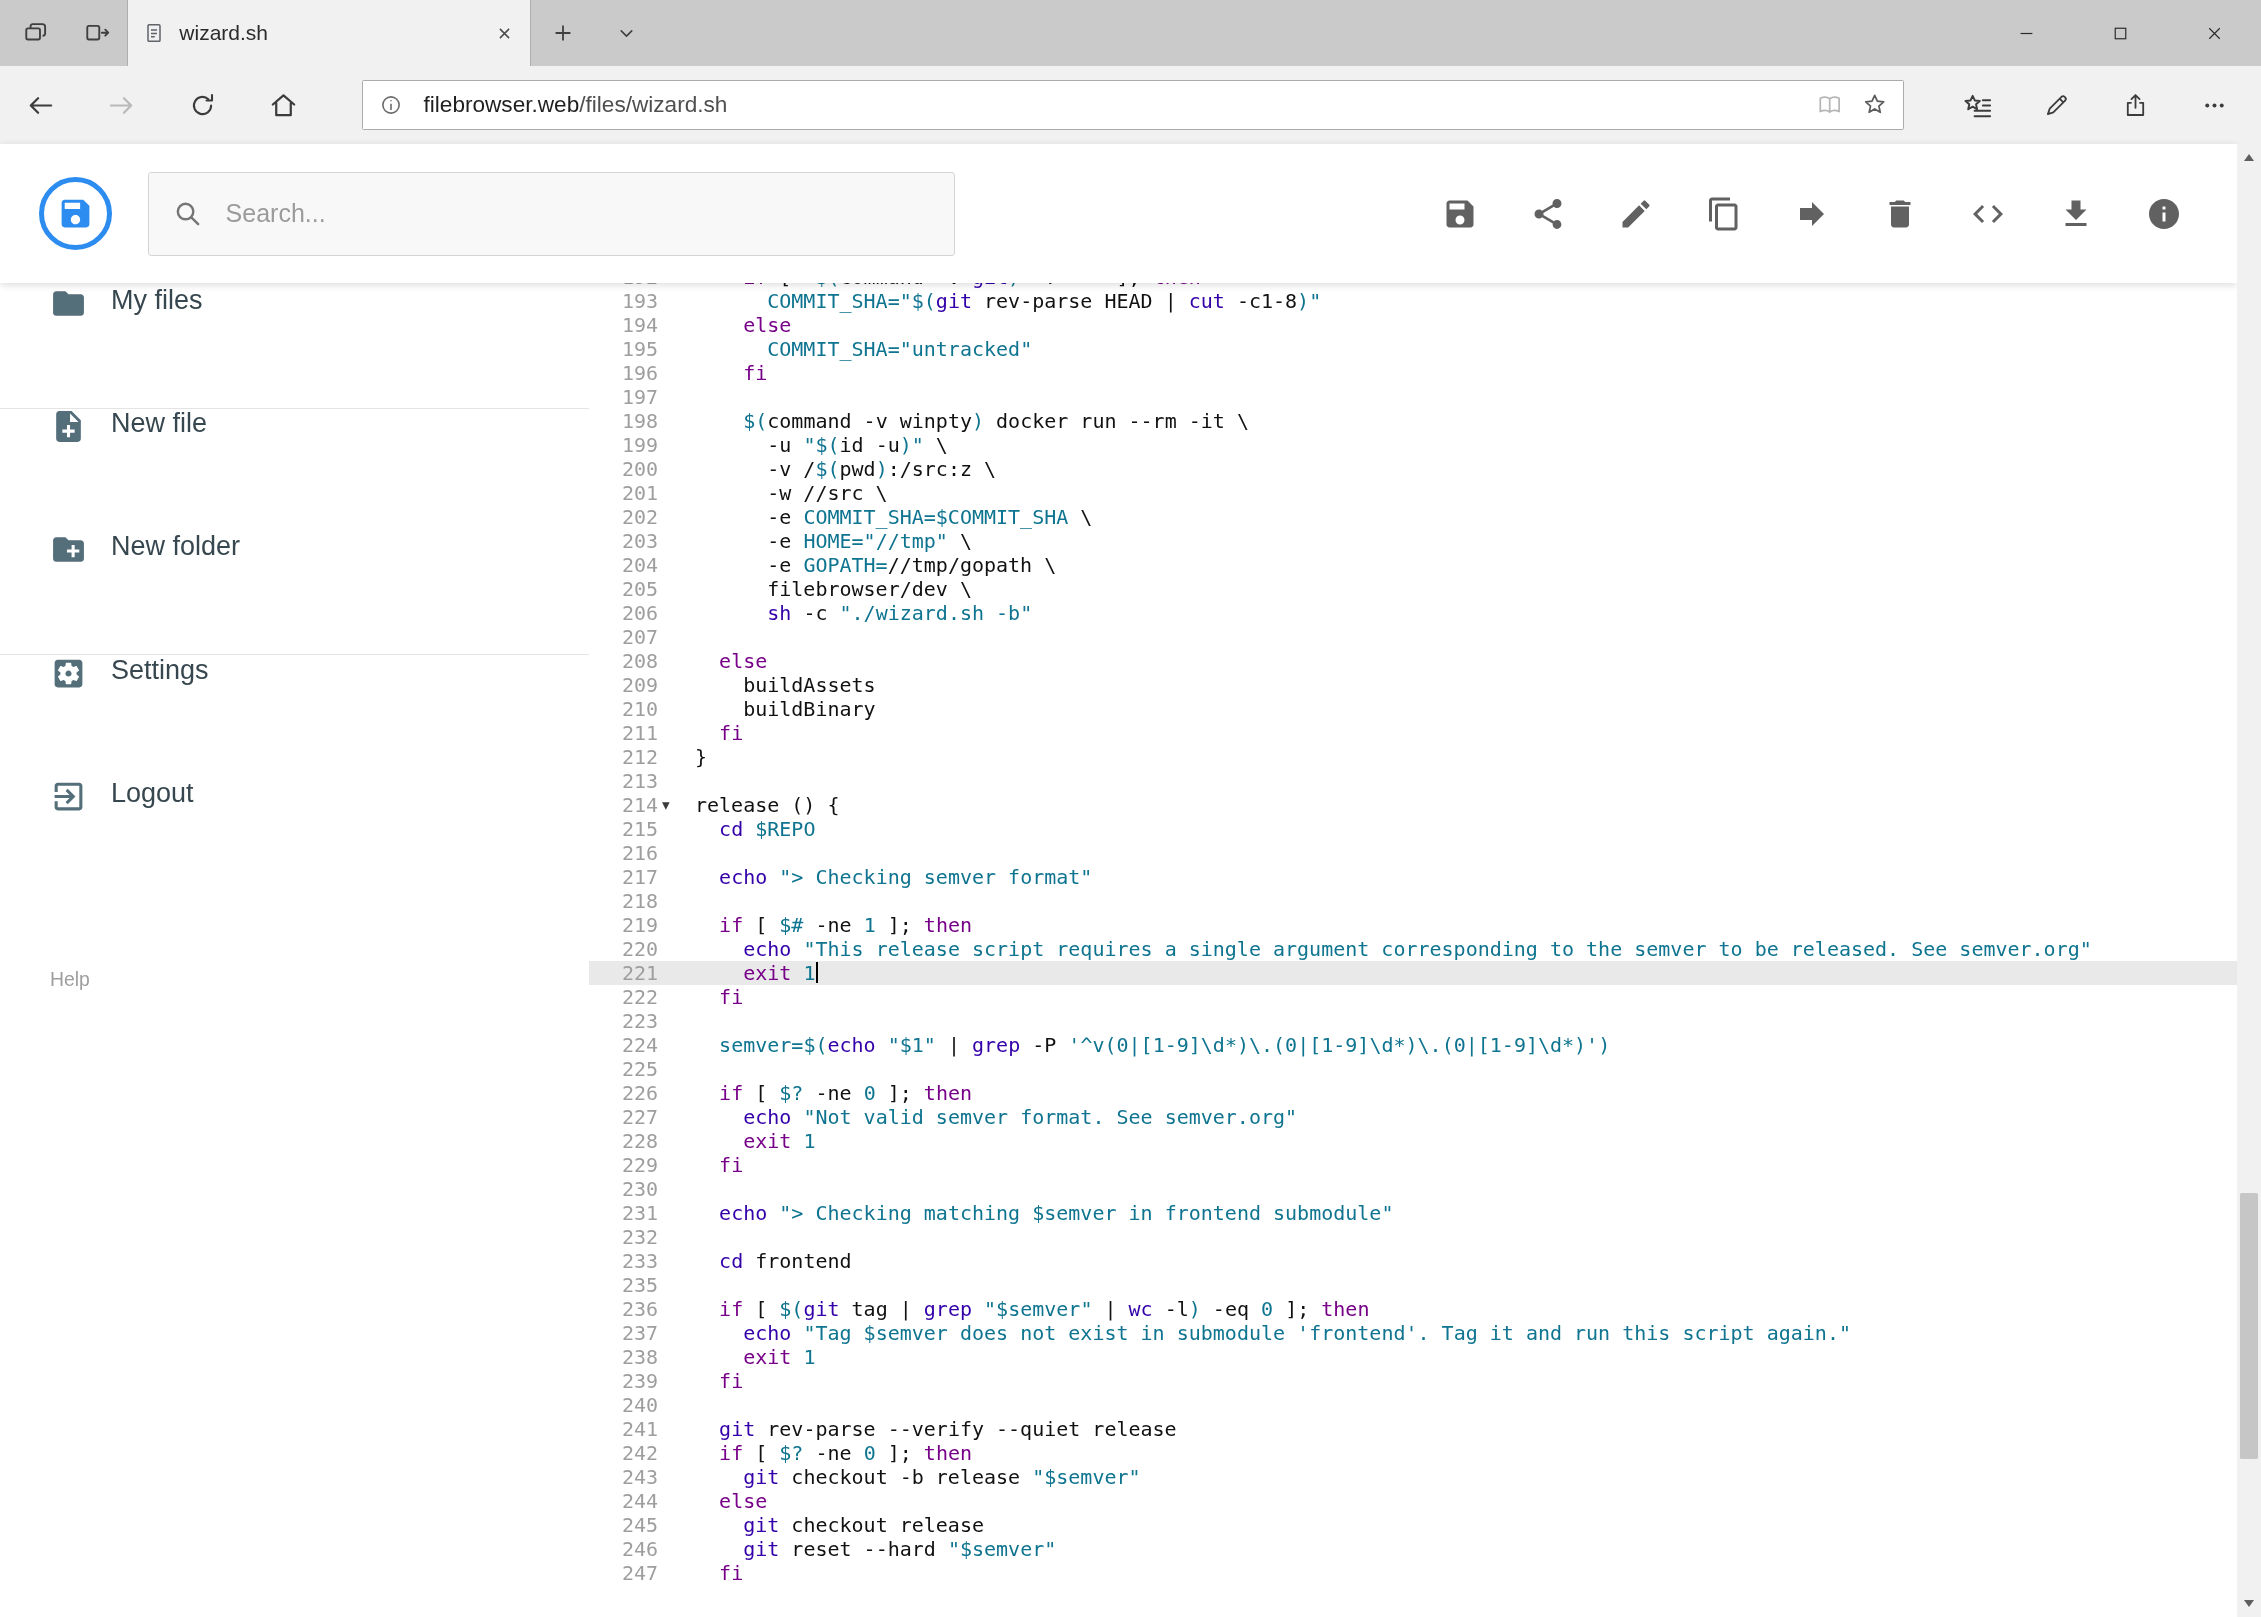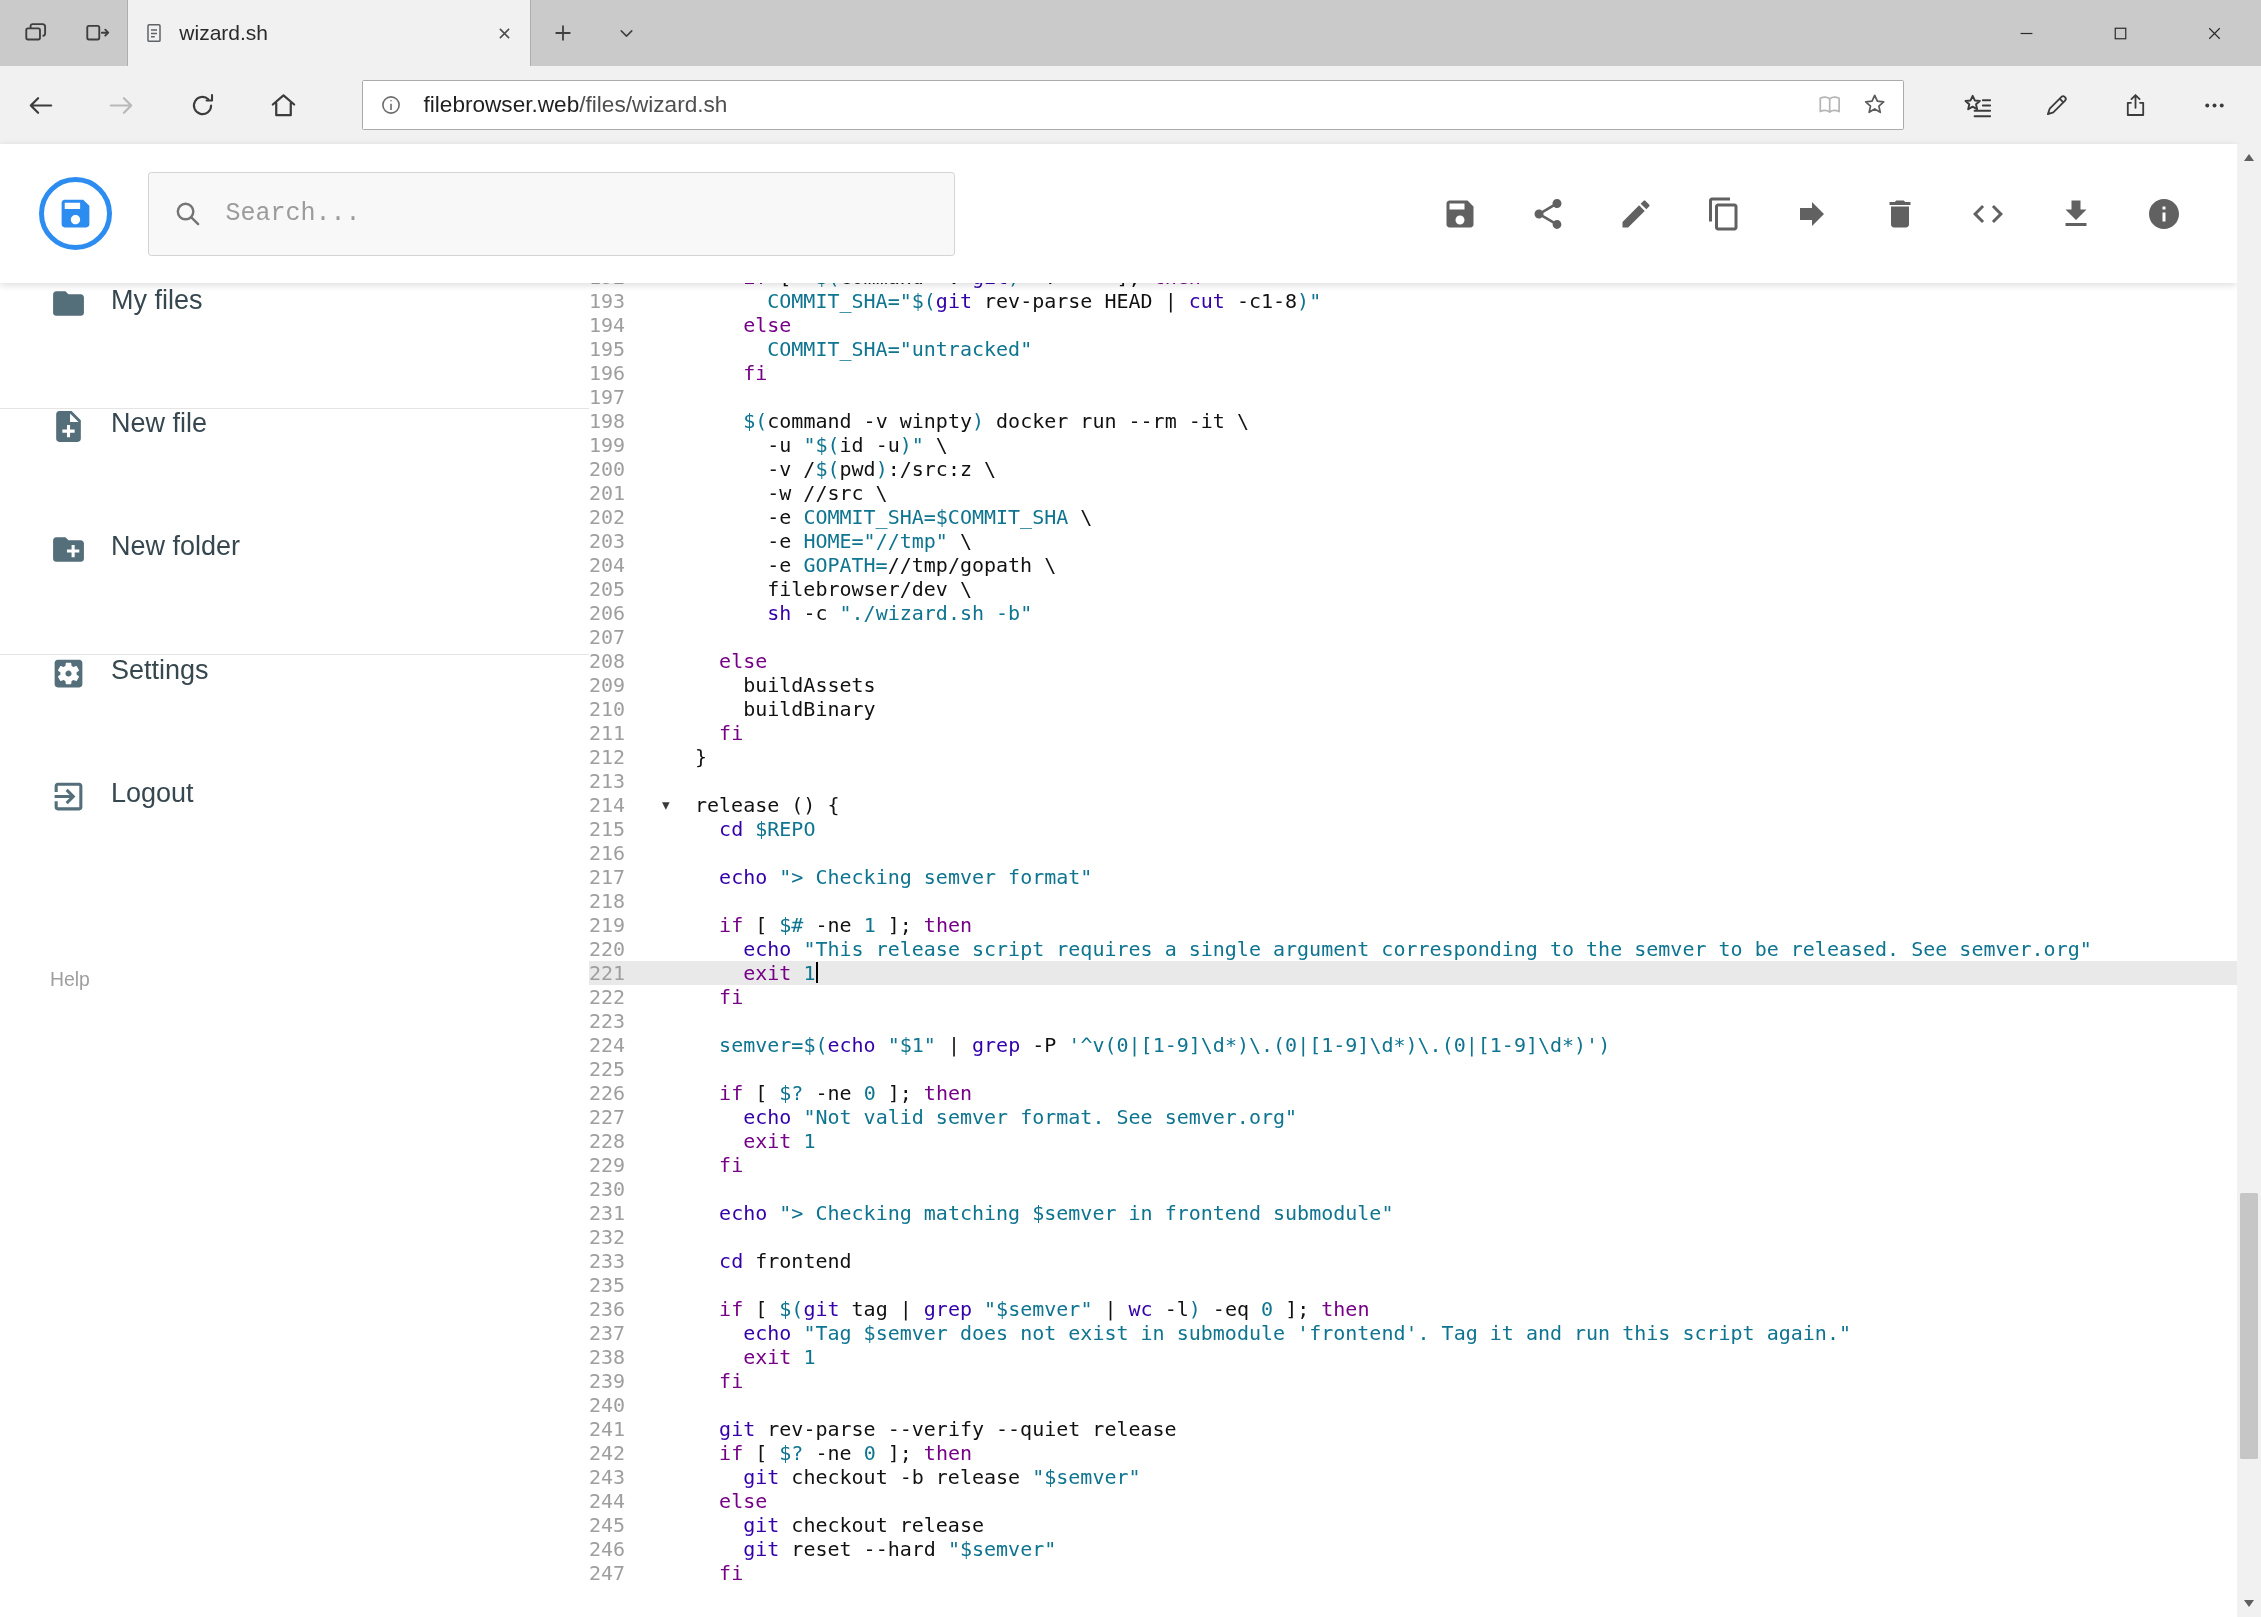--- a/index.html
+++ b/index.html
@@ -28,41 +28,41 @@
   .nav-tool{width:79px;height:78px;display:flex;align-items:center;justify-content:center}
   .nav-tool.first{margin-left:34px}
 
   
   .appheader{height:139px;width:2237px;background:#fff;display:flex;align-items:center;
              position:relative;z-index:5;box-shadow:0 2.4px 7.3px rgba(0,0,0,.14);box-sizing:border-box}
   .logo{width:63px;height:63px;border:5.7px solid var(--accent,#2d8cf0);border-radius:50%;margin-left:39px;
         display:flex;align-items:center;justify-content:center;background:#fff;flex:none}
   .search{margin-left:36px;width:807px;height:84px;background:#f8f8f8;border:0.8px solid #d4d4d4;border-radius:3.2px;
           display:flex;align-items:center;padding:0 22.6px;box-sizing:border-box}
-  .search input{border:0;outline:0;background:transparent;font-size:25px;color:#333;margin-left:21px;flex:1;font-family:Liberation Mono, monospace}
+  .search input{border:0;outline:0;background:transparent;font-size:25px;color:#333;margin-left:21px;flex:1;font-family:Liberation Sans, sans-serif}
   .search input::placeholder{color:#9b9b9b}
   .toolbar{margin-left:auto;margin-right:55px;display:flex;gap:52px}
   .tool-btn{width:36px;height:36px;display:flex;align-items:center;justify-content:center}
   .tool-btn svg{fill:var(--toolbar-icon,#616161)}
 
   
   .content{position:absolute;top:283px;left:0;right:24px;bottom:0;display:flex;overflow:hidden;background:#fff}
 
   .sidebar{width:589px;flex:none;padding-top:1.6px;box-sizing:border-box}
   .side-item{height:123px;display:flex;padding-left:50px;cursor:default}
   .side-item svg{fill:var(--sidebar-icon,#546e7a);flex:none}
   .side-label{margin-left:24px;font-size:27px;color:#37474f}
   .side-divider{height:0.8px;background:#e4e4e4}
   .side-footer{margin-top:63px;padding-left:50px;font-size:19.4px;color:#9e9e9e;line-height:30px}
 
   .editor{flex:1;overflow:hidden;position:relative;font-family:"DejaVu Sans Mono",monospace;font-size:20px}
   .code-lines{margin-top:-18px}
   .code-row{height:24px;line-height:24px;position:relative;padding-left:106px}
   .code-row.active{background:var(--active-line,#e9e9e9)}
-  .gutter{position:absolute;left:0;top:0;width:69px;text-align:left;color:var(--line-number,#9e9e9e);white-space:pre}
+  .gutter{position:absolute;left:0;top:0;width:69px;text-align:right;color:var(--line-number,#9e9e9e);white-space:pre}
   .fold{position:absolute;left:73px;top:0;font-family:"DejaVu Sans",sans-serif;font-size:15.3px;color:#3a3a3a}
   .code{color:var(--code-text,#111);white-space:pre}
   .tk-kw{color:var(--keyword,#770088)}
   .tk-bi{color:var(--builtin,#3300aa)}
   .tk-str{color:var(--string,#0e7490)}
   .tk-var{color:var(--variable,#0e7490)}
   .tk-num{color:var(--number,#0e7490)}
   .caret{display:inline-block;width:1.6px;height:21px;background:#000;vertical-align:-3.2px;margin-left:0.8px}
 
   

